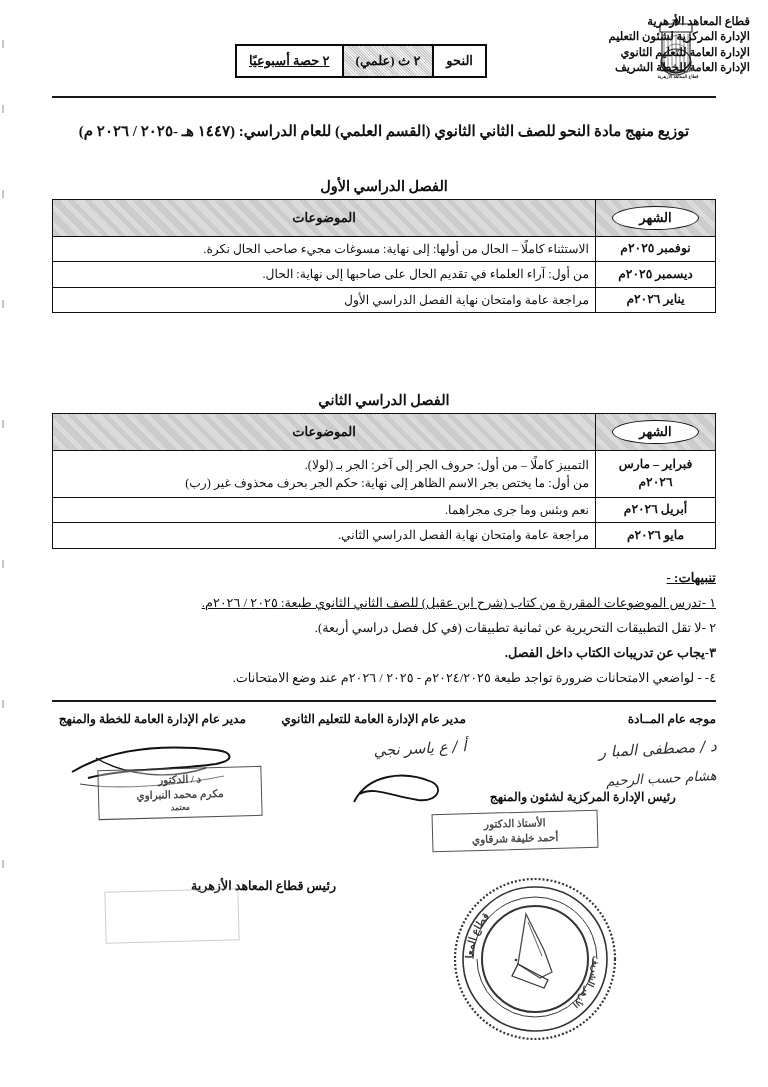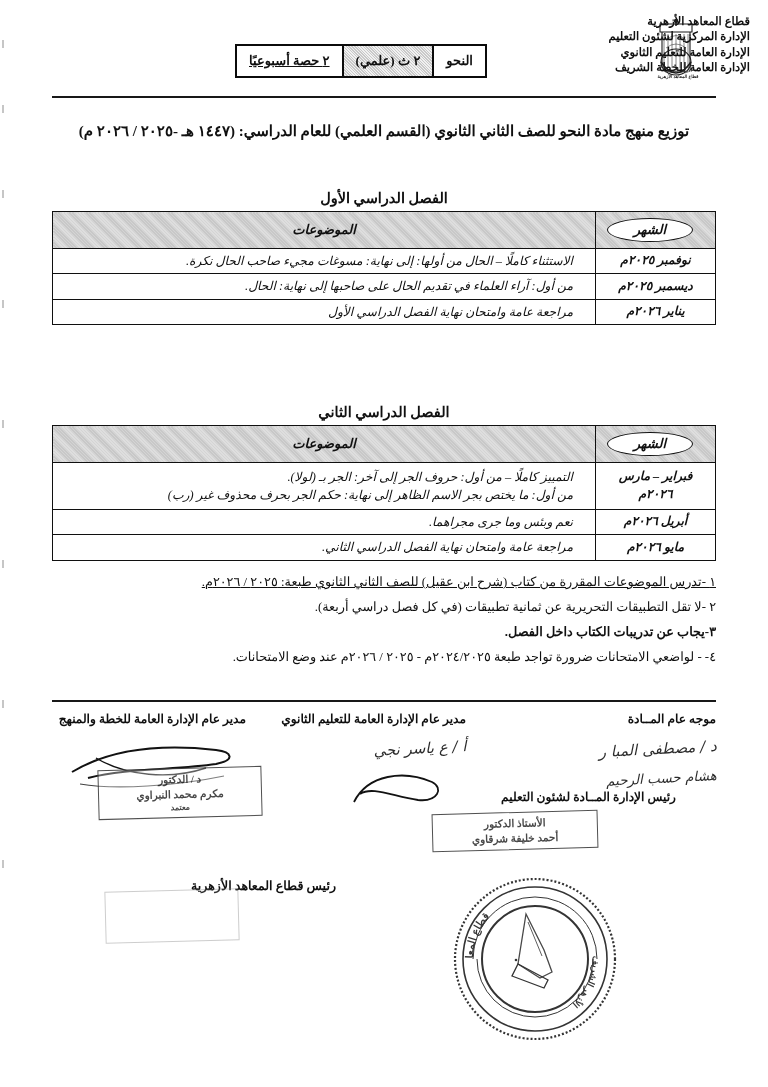--- a/index.html
+++ b/index.html
@@ -112,35 +112,34 @@
     white-space: nowrap;
   }
 
   
   .term-heading {
     text-align: center;
     font-size: 14.5px;
     font-weight: bold;
     margin-bottom: 4px;
   }
-  .term-section { position: absolute; left: 52px; right: 52px; margin-top: 12px; }
+  .term-section { position: absolute; left: 52px; right: 52px; }
   #term-1 { top: 178px; }
   #term-2 { top: 392px; }
 
   table.sched {
     width: 100%;
     border-collapse: collapse;
     table-layout: fixed;
   }
   table.sched th, table.sched td {
     border: 1.4px solid #121212;
-    padding: 3px 22px;
+    padding: 3px 6px;
     font-size: 12.3px;
     vertical-align: middle;
-    font-style: italic;
   }
   table.sched thead th {
     background-image: repeating-linear-gradient(
       45deg, #bdbdbd 0 1px, #e6e6e6 1px 2px);
     background-color: #d2d2d2;
     font-weight: bold;
     height: 30px;
     text-align: center;
     font-size: 13px;
   }
@@ -431,20 +430,21 @@
         </tr>
         <tr>
           <td class="month">مايو ٢٠٢٦م</td>
           <td class="topic">مراجعة عامة وامتحان نهاية الفصل الدراسي الثاني.</td>
         </tr>
       </tbody>
     </table>
   </div>
 
   <div class="notes">
+    <div class="notes-title">تنبيهات: -</div>
     <div class="note-line n1">١ -تدرس الموضوعات المقررة من كتاب (شرح ابن عقيل) للصف الثاني الثانوي طبعة: ٢٠٢٥ / ٢٠٢٦م.</div>
     <div class="note-line n2">٢ -لا تقل التطبيقات التحريرية عن ثمانية تطبيقات (في كل فصل دراسي أربعة).</div>
     <div class="note-line n3">٣-يجاب عن تدريبات الكتاب داخل الفصل.</div>
     <div class="note-line n4">٤- - لواضعي الامتحانات ضرورة تواجد طبعة ٢٠٢٤/٢٠٢٥م - ٢٠٢٥ / ٢٠٢٦م عند وضع الامتحانات.</div>
   </div>
   <div class="notes-rule"></div>
 
   <div class="sig-row">
 
     <div class="sig-col" id="sig-supervisor">
@@ -470,21 +470,21 @@
       </svg>
     </div>
   </div>
 
   <div class="stamp-rect" id="stamp-nabarawy">
     <div>د / الدكتور</div>
     <div>مكرم محمد النبراوي</div>
     <div style="font-size:8px">معتمد</div>
   </div>
 
-  <div class="org-head-center">رئيس الإدارة المــادة لشئون التعليم</div>
+  <div class="org-head-center">رئيس الإدارة المركزية لشئون والمنهج</div>
 
   <div class="stamp-rect" id="stamp-sharkawy">
     <div>الأستاذ الدكتور</div>
     <div>أحمد خليفة شرقاوي</div>
   </div>
 
   <div class="azhar-head">رئيس قطاع المعاهد الأزهرية</div>
 
   <div class="stamp-rect" id="stamp-blank"></div>
 

